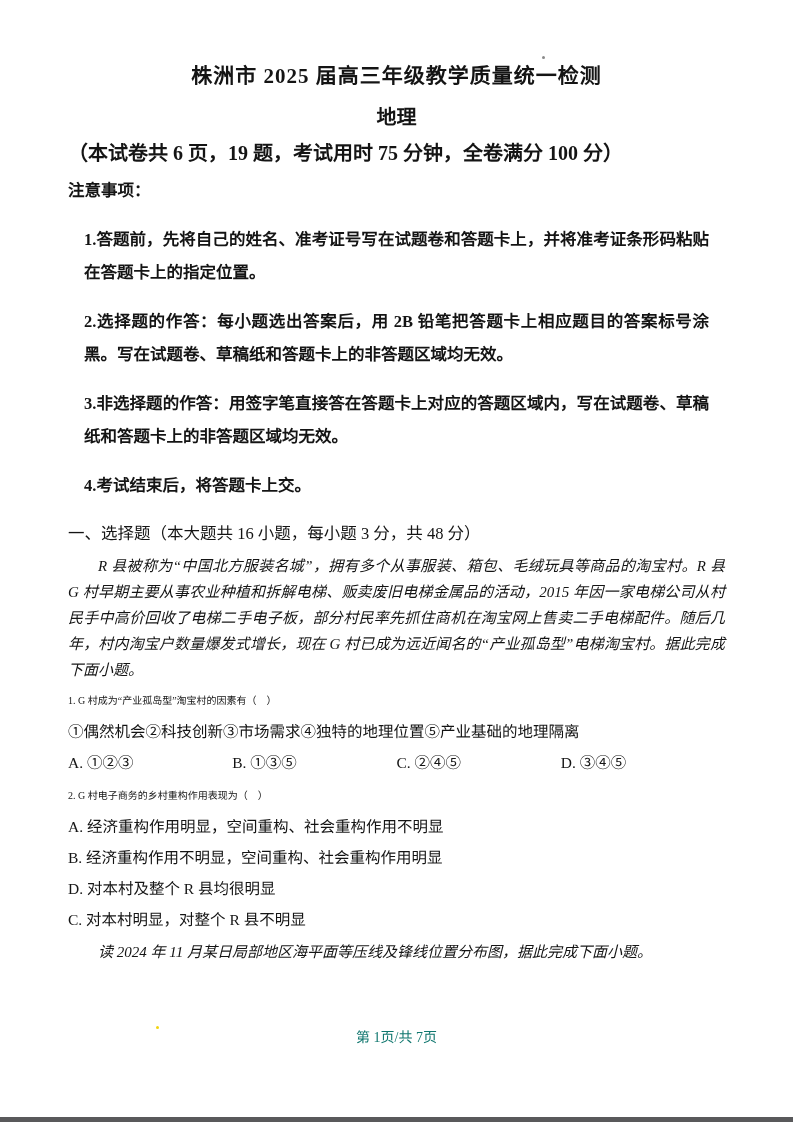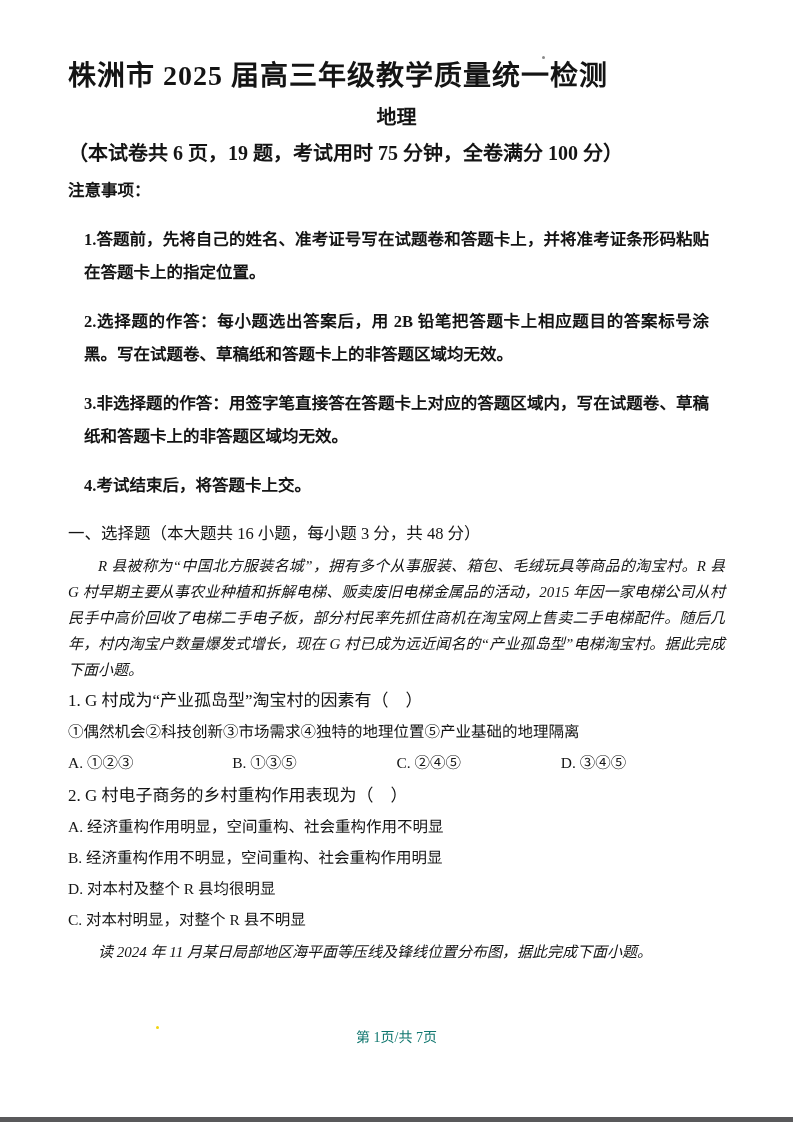--- a/index.html
+++ b/index.html
@@ -10,22 +10,23 @@
     margin: 0 auto;
     background: #ffffff;
     color: #141414;
     font-family: "Liberation Serif", "DejaVu Serif", serif;
     overflow: hidden;
   }
   .content { padding: 62px 68px 0 68px; }
 
   .title {
     margin: 0 0 14px 0;
-    font-size: 28px;
+    font-size: 21px;
     font-weight: 700;
+    text-align: center;
     letter-spacing: 1px;
     line-height: 28px;
   }
   .subject {
     margin: 0 0 12px 0;
     font-size: 20px;
     font-weight: 700;
     text-align: center;
     line-height: 26px;
   }
@@ -56,21 +57,21 @@
   .passage {
     margin: 4px 0 0 0;
     font-size: 15px;
     font-style: italic;
     line-height: 26px;
     text-align: justify;
     text-indent: 2em;
   }
   .q-stem {
     margin: 2px 0 0 0;
-    font-size: 17px;
+    font-size: 10px;
     line-height: 31px;
   }
   .q-subline {
     margin: 0;
     font-size: 15.5px;
     line-height: 31px;
   }
   .options-row {
     display: flex;
     font-size: 15.5px;

